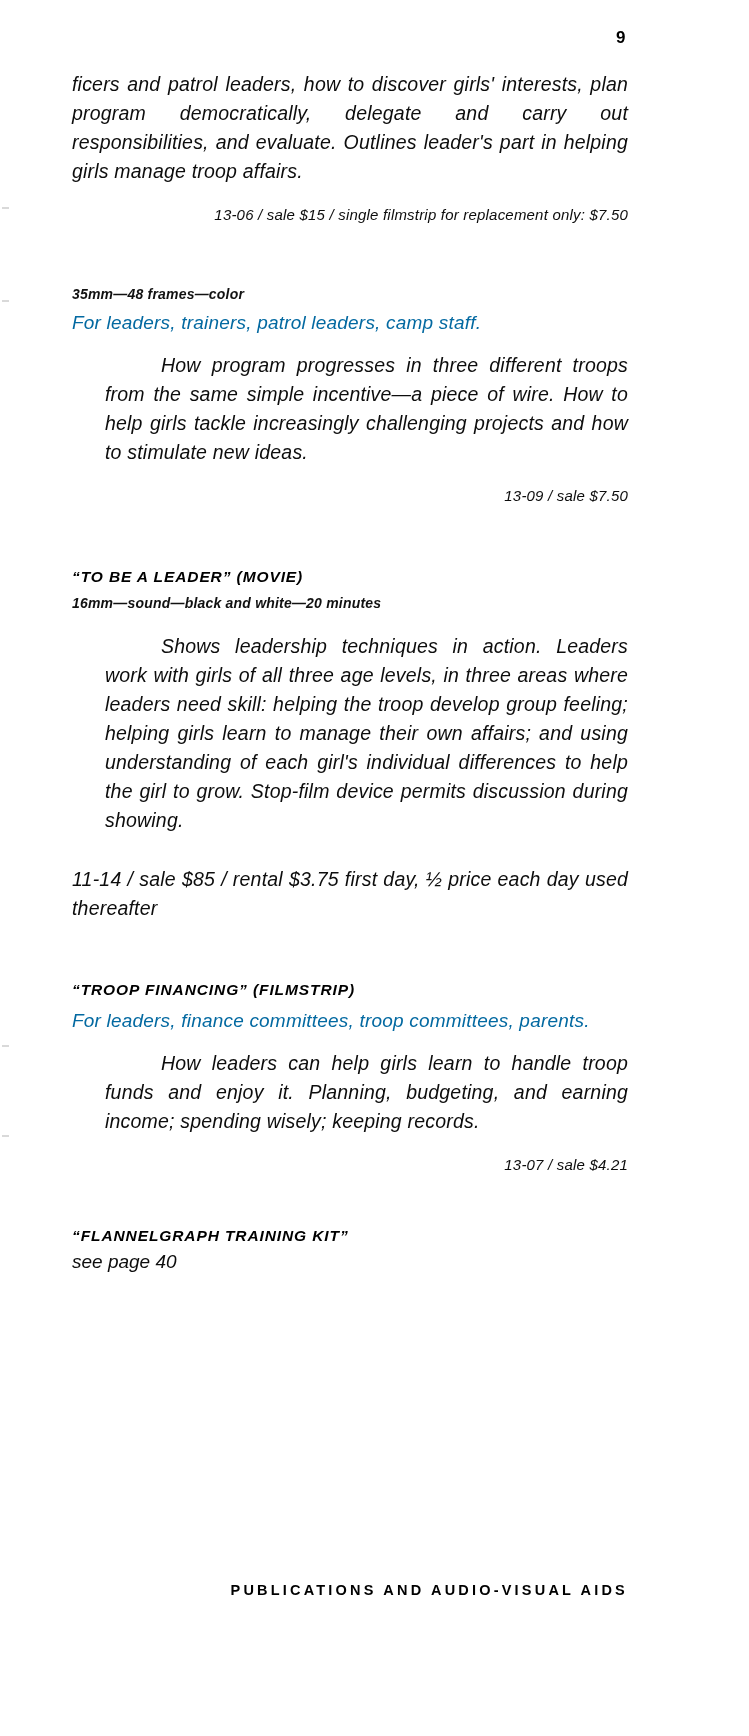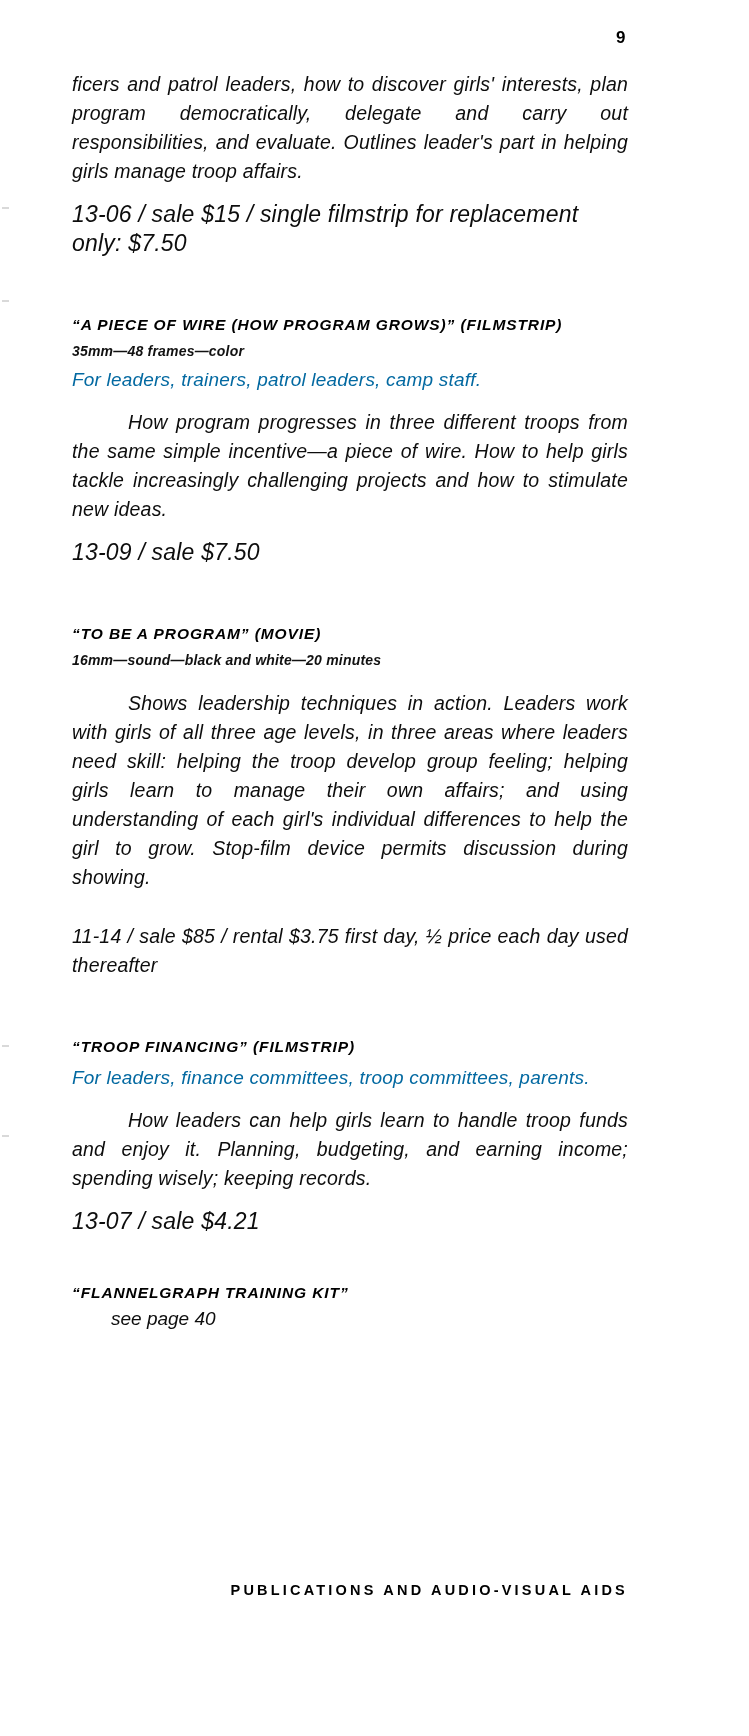--- a/index.html
+++ b/index.html
@@ -46,26 +46,28 @@
     line-height: 29px;
     text-align: justify;
     letter-spacing: 0.2px;
     color: #0d0d0d;
   }
   .body-text.noindent {
     text-indent: 0;
   }
   .indent {
     text-indent: 56px;
+    margin-left: 33px;
   }
   .price-line {
-    font-size: 23px;
+    font-size: 15px;
     line-height: 29px;
     letter-spacing: 0.2px;
     color: #0d0d0d;
+    text-align: right;
   }
   .gap-sm { height: 14px; }
   .gap-md { height: 30px; }
   .gap-lg { height: 46px; }
   .gap-xl { height: 56px; }
 
   .entry-title {
     font-size: 15.5px;
     font-weight: bold;
     letter-spacing: 0.9px;
@@ -87,21 +89,20 @@
     line-height: 28px;
     letter-spacing: 0.2px;
     color: #0369a1;
     text-align: justify;
   }
   .see-page {
     font-size: 19px;
     font-style: italic;
     line-height: 27px;
     color: #0d0d0d;
-    margin-left: 39px;
   }
   .footer {
     position: absolute;
     left: 72px;
     top: 1582px;
     width: 556px;
     text-align: right;
     font-size: 14.5px;
     font-weight: bold;
     letter-spacing: 3.2px;
@@ -131,33 +132,32 @@
 
     <p class="body-text">ficers and patrol leaders, how to discover girls' interests, plan program democratically, delegate and carry out responsibilities, and evaluate. Outlines leader's part in helping girls manage troop affairs.</p>
 
     <div class="gap-sm"></div>
 
     <p class="price-line">13-06  /  sale $15  /  single filmstrip for replacement only: $7.50</p>
 
     <div class="gap-xl"></div>
 
     <div>
-      <p class="entry-title">“A PIECE OF WIRE (HOW PROGRAM GROWS)” (FILMSTRIP)</p>
       <p class="entry-spec">35mm—48 frames—color</p>
       <p class="entry-audience">For leaders, trainers, patrol leaders, camp staff.</p>
       <div class="gap-sm"></div>
       <p class="body-text indent">How program progresses in three different troops from the same simple incentive—a piece of wire. How to help girls tackle increasingly challenging projects and how to stimulate new ideas.</p>
       <div class="gap-sm"></div>
       <p class="price-line">13-09  /  sale $7.50</p>
     </div>
 
     <div class="gap-xl"></div>
 
     <div>
-      <p class="entry-title">“TO BE A PROGRAM” (MOVIE)</p>
+      <p class="entry-title">“TO BE A LEADER” (MOVIE)</p>
       <p class="entry-spec">16mm—sound—black and white—20 minutes</p>
       <div class="gap-sm"></div>
       <p class="body-text indent">Shows leadership techniques in action. Leaders work with girls of all three age levels, in three areas where leaders need skill: helping the troop develop group feeling; helping girls learn to manage their own affairs; and using understanding of each girl's individual differences to help the girl to grow. Stop-film device permits discussion during showing.</p>
       <div class="gap-md"></div>
       <p class="body-text noindent">11-14  /  sale $85  /  rental $3.75 first day, ½ price each day used thereafter</p>
     </div>
 
     <div class="gap-xl"></div>
 
     <div>

